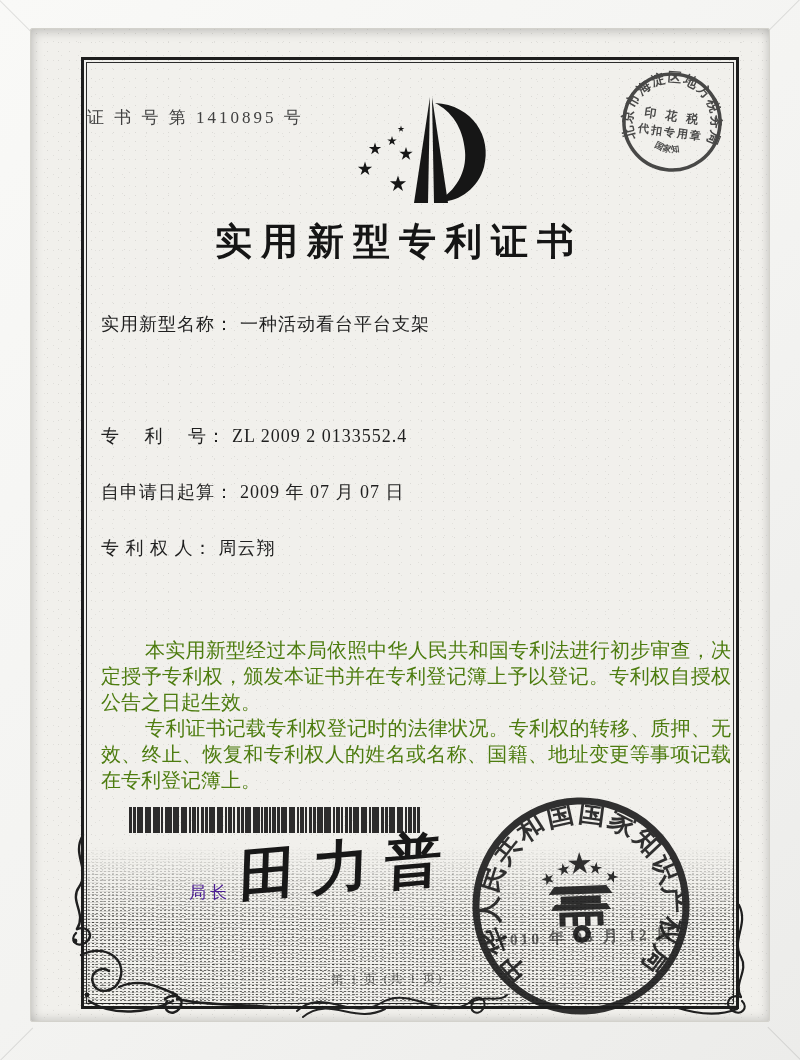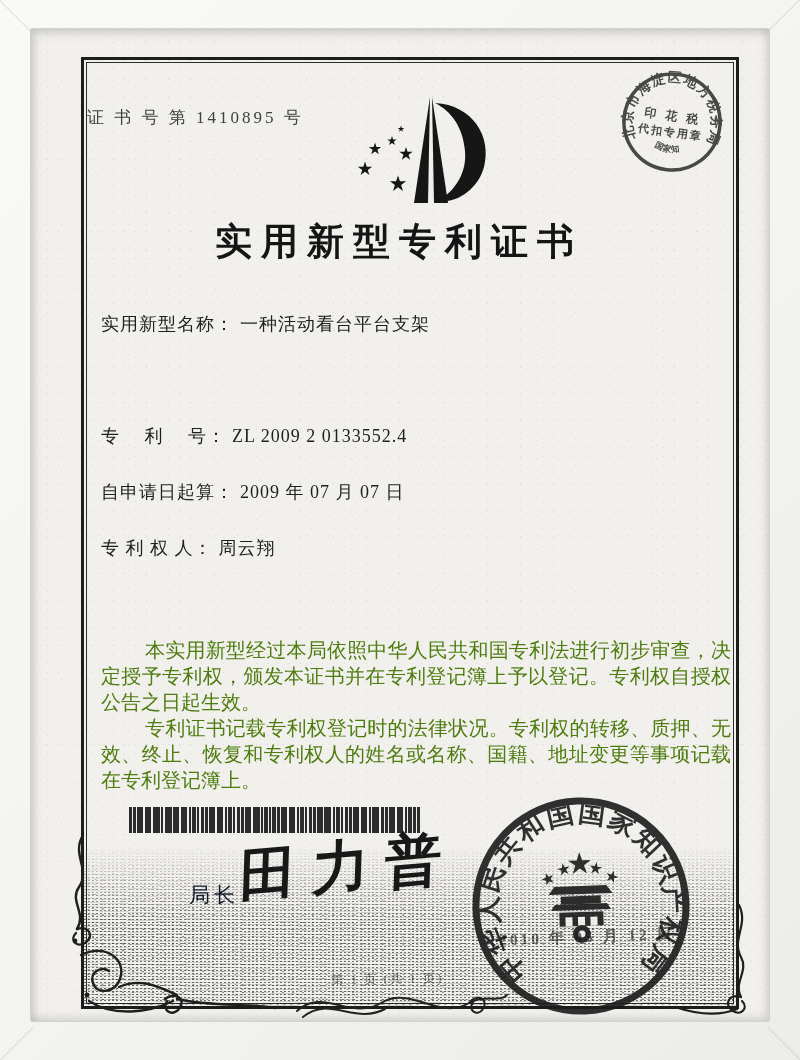--- a/index.html
+++ b/index.html
@@ -16,21 +16,21 @@
   .border-box::before{content:"";position:absolute;inset:2px;border:1px solid #2c2c2c;}
   .cert-no{position:absolute;left:56px;top:77px;font-size:17px;letter-spacing:3px;color:#404040;}
   .title{position:absolute;left:50px;top:188px;width:636px;text-align:center;font-size:37px;font-weight:700;letter-spacing:9px;color:#151515;}
   .row{position:absolute;left:70px;font-size:18px;color:#1f1f1f;letter-spacing:1px;white-space:nowrap;}
   .row .val{margin-left:6px;}
   .paras{position:absolute;left:70px;top:596px;width:630px;font-size:20px;line-height:26px;color:#4d7c0f;text-align:justify;margin-top:12px;}
   .paras p{margin:0;text-indent:2.2em;}
   .barcode{position:absolute;left:98px;top:778px;width:292px;height:26px;background-image:repeating-linear-gradient(90deg,#121212 0 2px,transparent 2px 4px),repeating-linear-gradient(90deg,#121212 0 1px,transparent 1px 6px),repeating-linear-gradient(90deg,#121212 0 3px,transparent 3px 9px),repeating-linear-gradient(90deg,#121212 0 1px,transparent 1px 13px);opacity:.88;}
   .stipple{position:absolute;left:52px;top:817px;width:656px;height:161px;background-image:radial-gradient(rgba(25,25,22,.6) .8px,transparent 1px),radial-gradient(rgba(40,40,36,.5) .8px,transparent 1.1px),radial-gradient(rgba(20,20,18,.45) 1px,transparent 1.3px),repeating-linear-gradient(2deg,rgba(30,30,28,.16) 0 1px,transparent 1px 4px);background-size:4px 3px,7px 5px,10px 7px,100% 100%;background-position:0 0,2px 1px,5px 3px,0 0;-webkit-mask-image:linear-gradient(to top,#000 52%,rgba(0,0,0,.55) 75%,transparent 100%);mask-image:linear-gradient(to top,#000 52%,rgba(0,0,0,.55) 75%,transparent 100%);}
   .page-note{position:absolute;left:300px;top:942px;font-size:12.5px;color:rgba(40,40,38,.6);letter-spacing:2px;transform:rotate(-1deg);}
-  .sig-title{position:absolute;left:158px;top:852px;font-size:21px;color:#0f172a;letter-spacing:4px;text-align:center;}
+  .sig-title{position:absolute;left:158px;top:852px;font-size:17px;color:#4c1d95;letter-spacing:4px;text-align:center;}
   .sig-name{position:absolute;left:208px;top:800px;font-size:57px;font-weight:700;color:#181818;letter-spacing:16px;transform:rotate(-5deg) skewX(-7deg);font-family:"DejaVu Serif","Liberation Serif",serif;}
   .seal-svg{position:absolute;left:430px;top:757px;transform:rotate(-2deg);opacity:.9;}
   .seal-date{position:absolute;left:468px;top:898px;font-size:15.5px;font-weight:600;color:rgba(25,25,25,.62);letter-spacing:3px;transform:rotate(-2deg);}
   .stamp-svg{position:absolute;left:586px;top:38px;transform:rotate(8deg);opacity:.85;}
   .logo-svg{position:absolute;left:320px;top:62px;}
   .flourish{position:absolute;pointer-events:none;}
   .fl-bl{left:30px;top:800px;}
   .fl-br{left:626px;top:872px;}
   .fl-bc{left:262px;top:952px;}
 </style>

